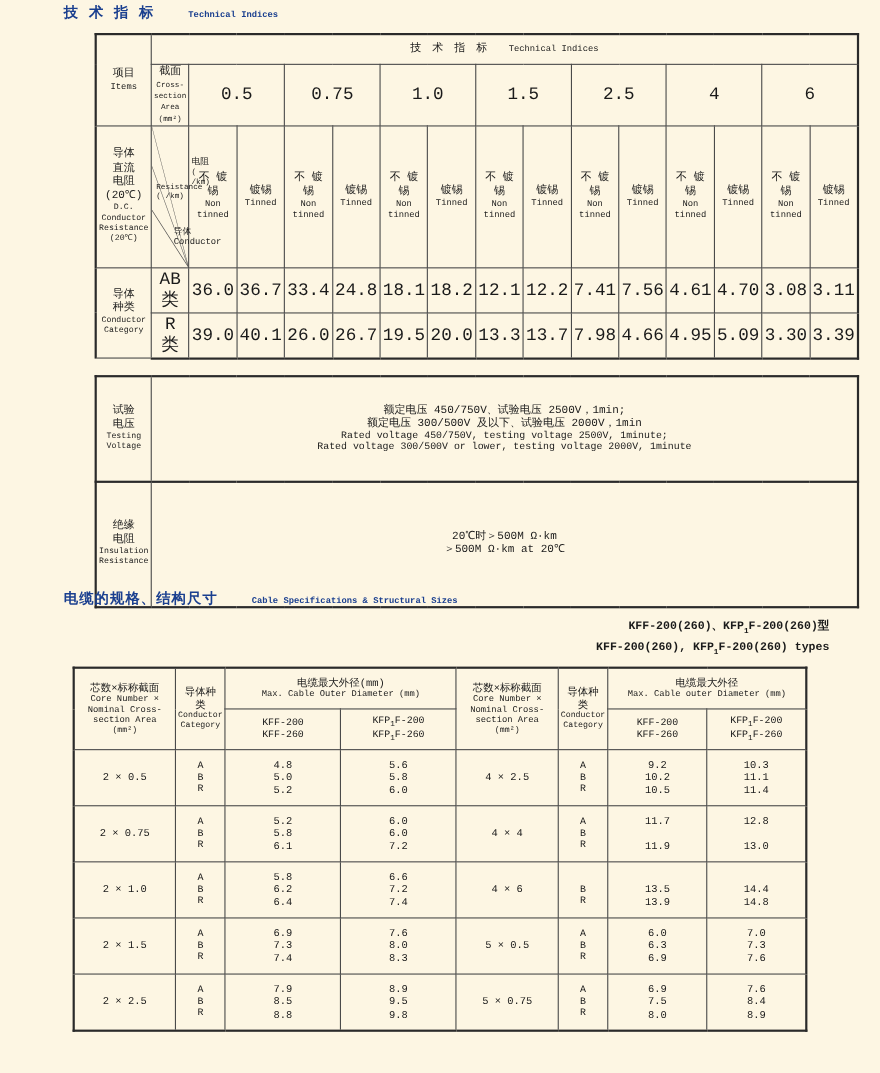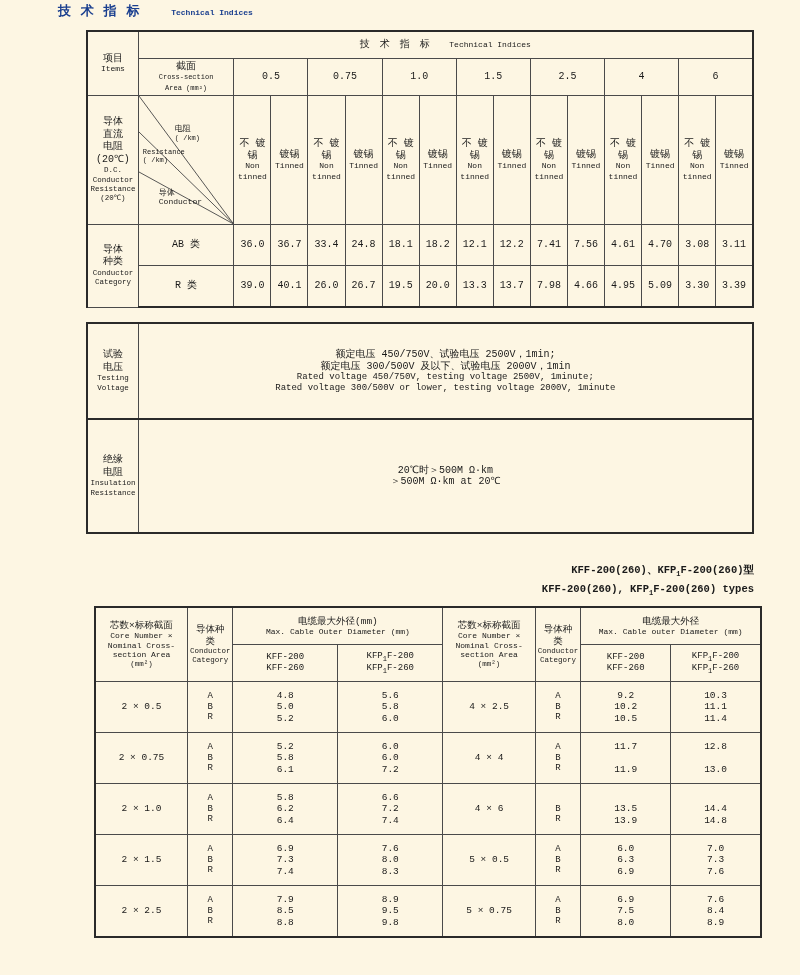--- a/index.html
+++ b/index.html
@@ -70,21 +70,21 @@
   .outerR { border-right: 2px solid #2a2a2a !important; }
 
   .cn { font-size: 10px; }
   .en { font-size: 8px; }
   .sm { font-size: 7px; }
   .lbl-left {
     text-align: center;
     line-height: 1.3;
     margin-top: 13px;
   }
-  .numc { font-size: 10px; margin-top: 20px; }
+  .numc { font-size: 16px; margin-top: 20px; }
 
   
   .diag {
     position: relative;
     height: 128px;
     width: 112px;
     padding: 0 !important;
   }
   .diag svg {
     position: absolute;
@@ -116,21 +116,20 @@
     text-align: right;
     font-size: 10.5px;
     font-weight: bold;
     line-height: 1.7;
   }
   #table2wrap {
     position: absolute;
     left: 66px;
     top: 606px;
     width: 668px;
-    margin-left: 28px;
   }
   table.t2 {
     border-collapse: collapse;
     width: 100%;
     font-size: 9px;
   }
   table.t2 td {
     border: 1px solid #4a4a4a;
     text-align: center;
     vertical-align: middle;
@@ -377,20 +376,24 @@
         </td>
         <td class="outerBot outerR blockcell" colspan="15">
           <div class="l1">20℃时＞500M Ω·km</div>
           <div class="l1">＞500M Ω·km at 20℃</div>
         </td>
       </tr>
     </tbody>
       </table>
   </div>
 
+  <div class="sec-head" id="heading2">
+    <span>电缆的规格、结构尺寸</span>
+    <span class="en">Cable Specifications &amp; Structural Sizes</span>
+  </div>
 
   <div id="types">
     <div>
       <span>KFF-200(260)、KFP</span><span class="sub">1</span><span>F-200(260)型</span>
     </div>
     <div>
       <span>KFF-200(260), KFP</span><span class="sub">1</span><span>F-200(260) types</span>
     </div>
   </div>
 

